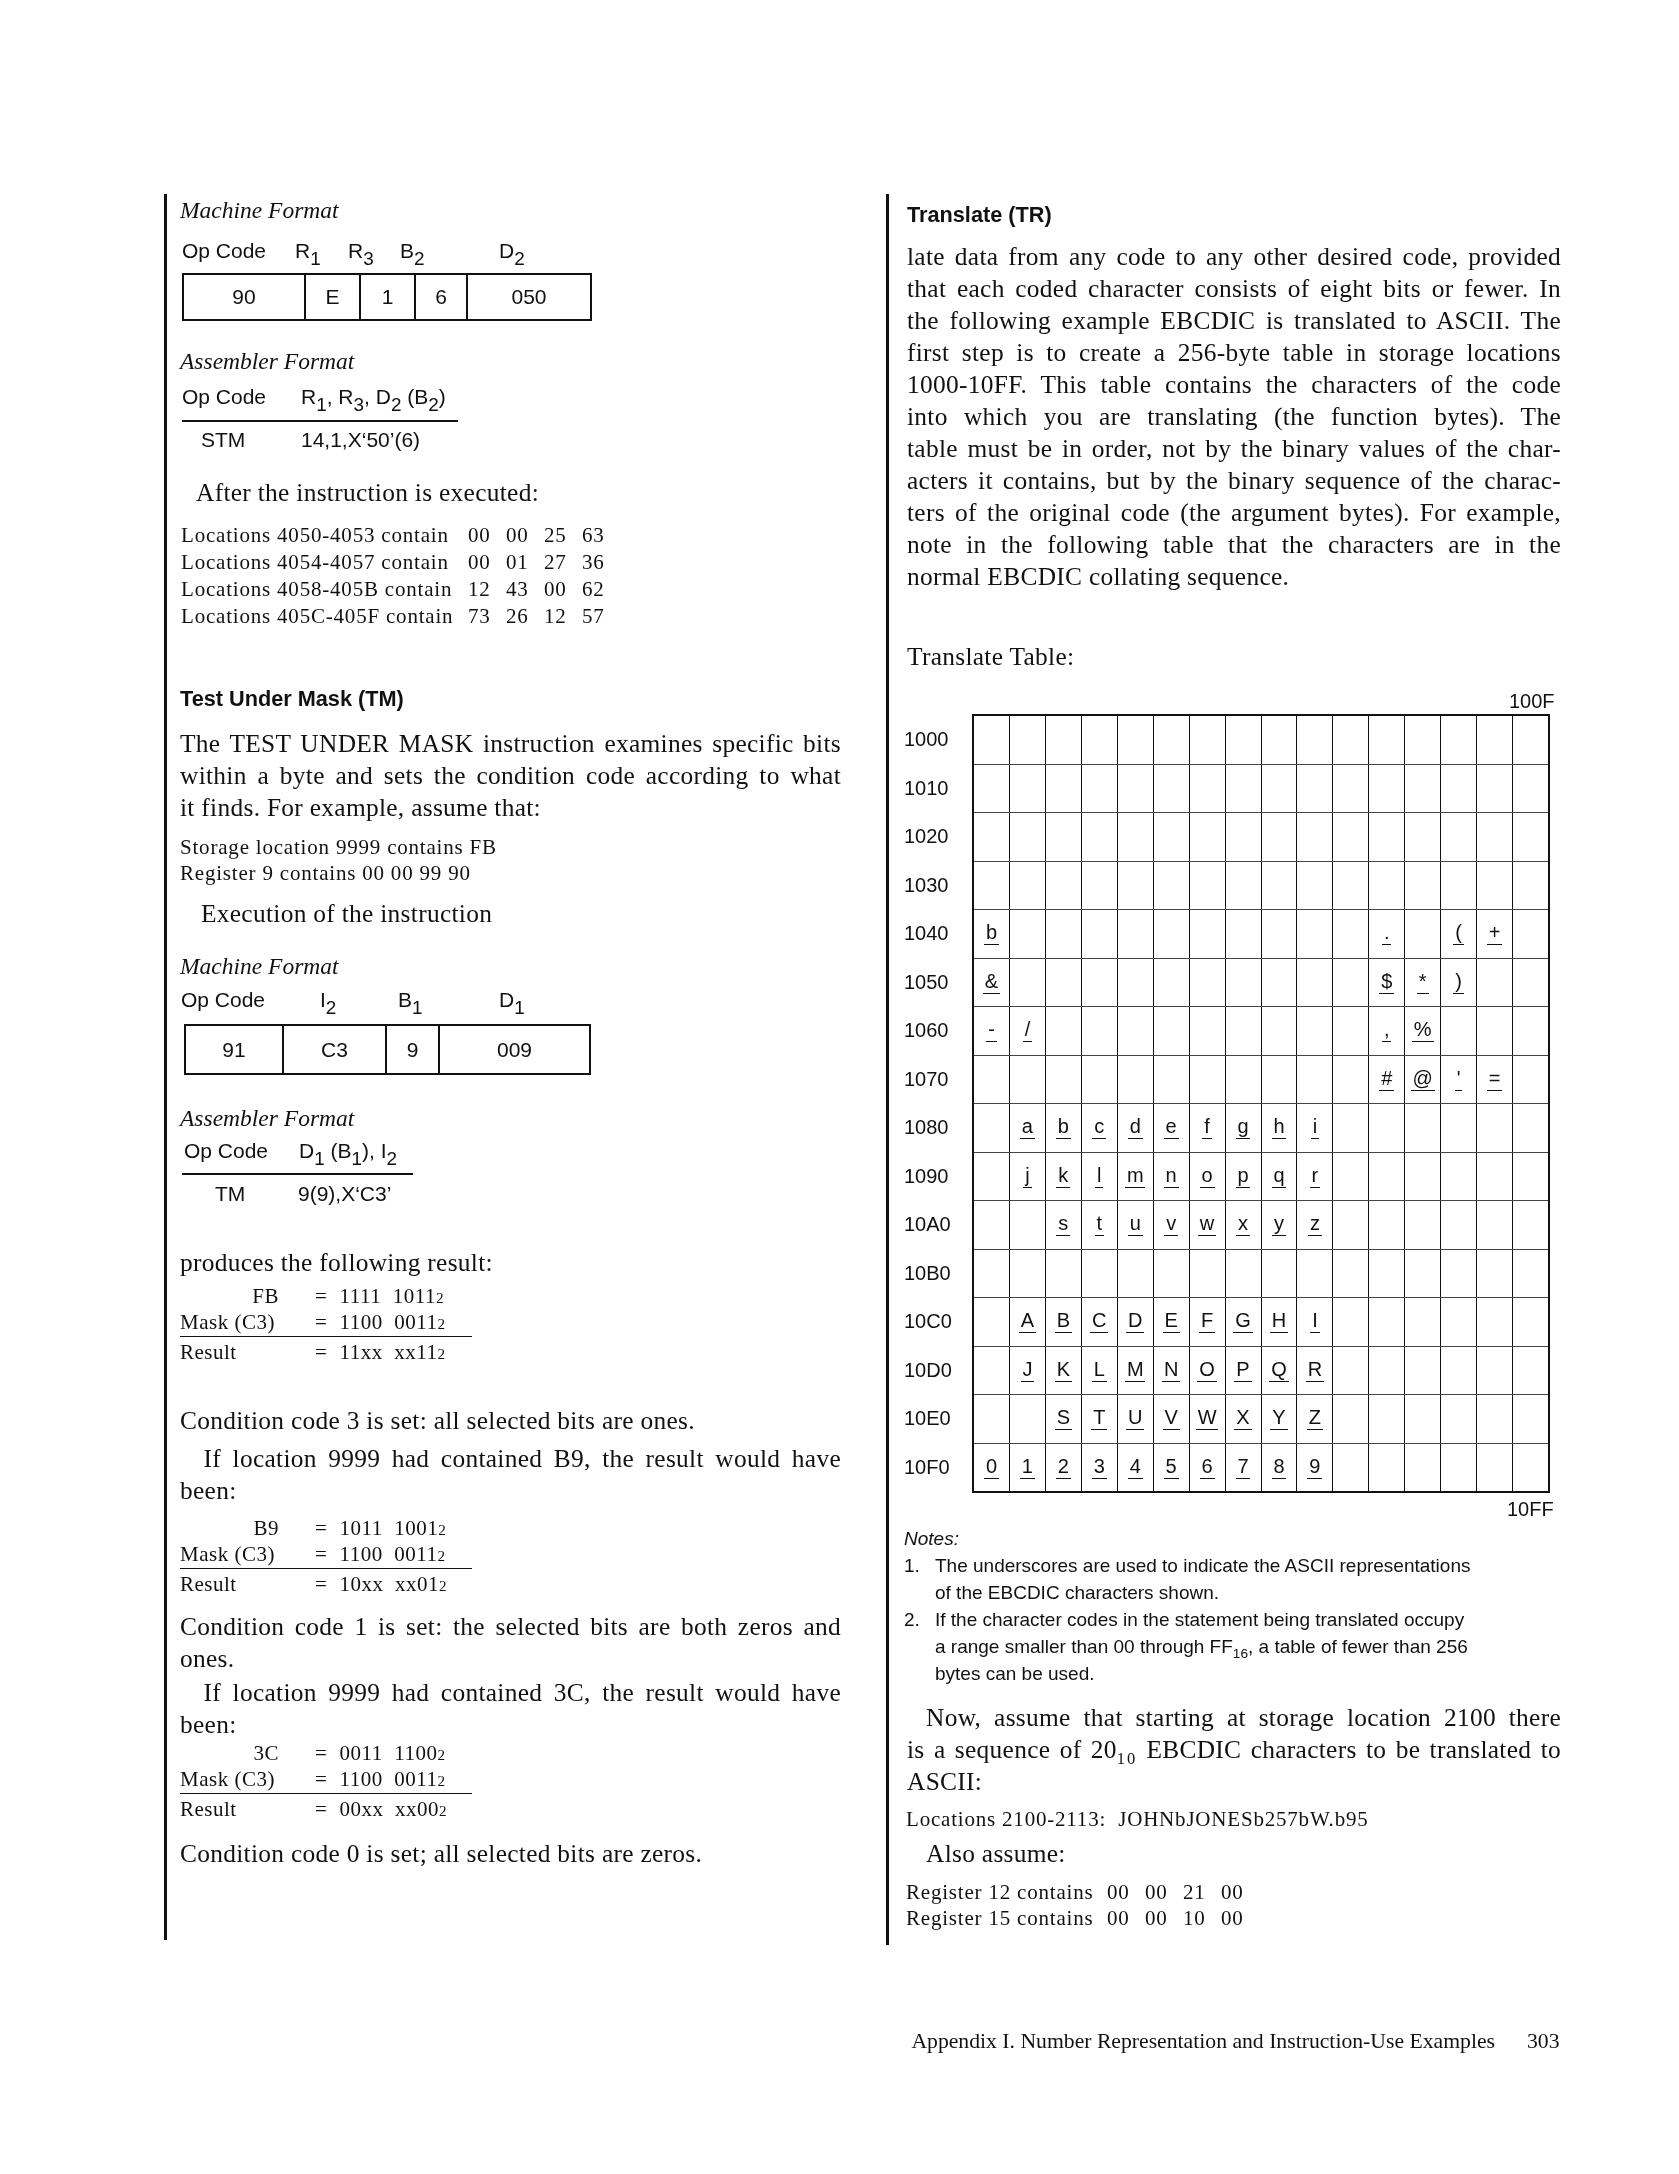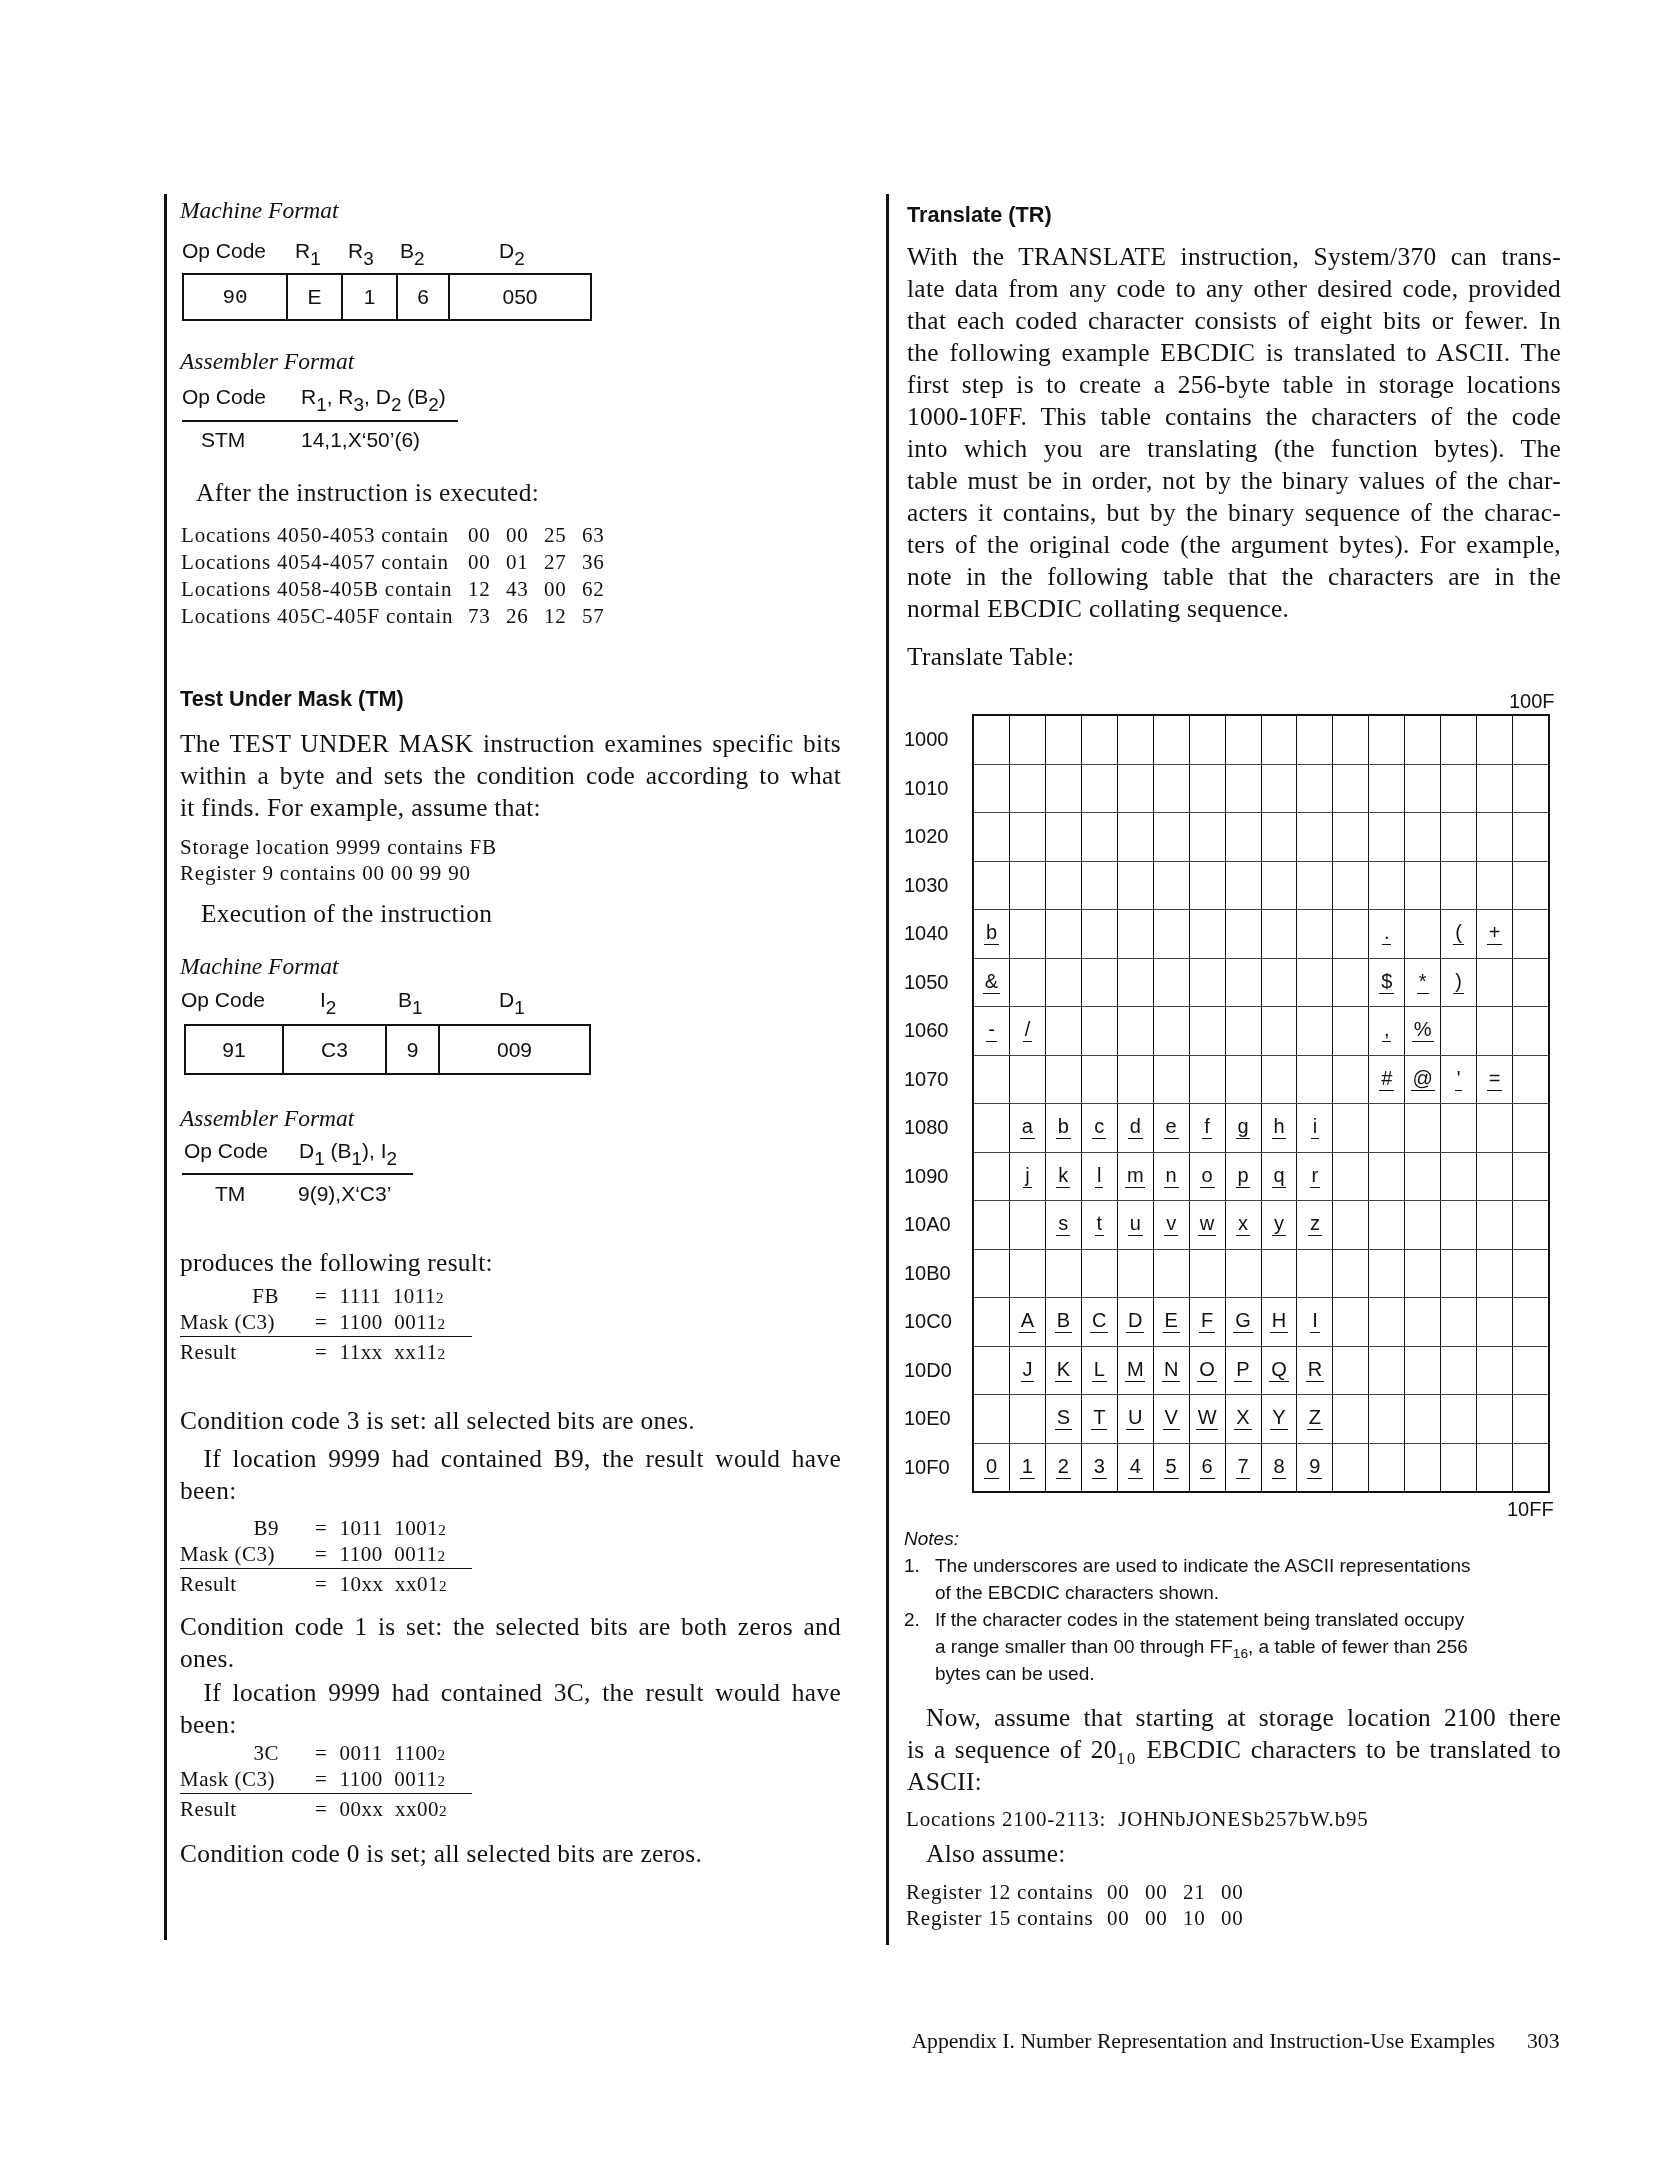--- a/index.html
+++ b/index.html
@@ -70,21 +70,21 @@
 
   <div class="abs ital-label" style="left:180px;top:196px;">Machine Format</div>
 
   <div class="abs fhdr" style="left:182px;top:238px;"><span>Op Code</span></div>
   <div class="abs fhdr" style="left:295px;top:238px;"><span>R</span><sub>1</sub></div>
   <div class="abs fhdr" style="left:348px;top:238px;"><span>R</span><sub>3</sub></div>
   <div class="abs fhdr" style="left:400px;top:238px;"><span>B</span><sub>2</sub></div>
   <div class="abs fhdr" style="left:499px;top:238px;"><span>D</span><sub>2</sub></div>
 
   <div class="abs mbox" style="left:182px;top:273px;width:410px;height:48px;">
-    <div class="mcell" style="width:104px;font-family:Liberation Mono, monospace;">90</div>
+    <div class="mcell" style="width:122px;">90</div>
     <div class="mcell" style="width:55px;">E</div>
     <div class="mcell" style="width:55px;">1</div>
     <div class="mcell" style="width:52px;">6</div>
     <div class="mcell">050</div>
   </div>
 
   <div class="abs ital-label" style="left:180px;top:347px;">Assembler Format</div>
   <div class="abs asm" style="left:182px;top:384px;">Op Code</div>
   <div class="abs asm" style="left:301px;top:384px;">
     <span>R</span><sub>1</sub><span>, R</span><sub>3</sub><span>, D</span><sub>2</sub><span> (B</span><sub>2</sub><span>)</span>
@@ -262,21 +262,20 @@
       </div>
 
   </div>
 
   <div class="abs body" style="left:180px;top:1837px;">Condition code 0 is set; all selected bits are zeros.</div>
 
 
   <div class="abs heading" style="left:907px;top:202px;">Translate (TR)</div>
 
   <div class="abs body para" style="left:907px;top:240px;width:654px;line-height:32px;">
-    <div class="pline">With the TRANSLATE instruction, System/370 can trans-</div>
       <div class="pline">late data from any code to any other desired code, provided</div>
       <div class="pline">that each coded character consists of eight bits or fewer. In</div>
       <div class="pline">the following example EBCDIC is translated to ASCII. The</div>
       <div class="pline">first step is to create a 256-byte table in storage locations</div>
       <div class="pline">1000-10FF. This table contains the characters of the code</div>
       <div class="pline">into which you are translating (the function bytes).  The</div>
       <div class="pline">table must be in order, not by the binary values of the char-</div>
       <div class="pline">acters it contains, but by the binary sequence of the charac-</div>
       <div class="pline">ters of the original code (the argument bytes). For example,</div>
       <div class="pline">note in the following table that the characters are in the</div>

